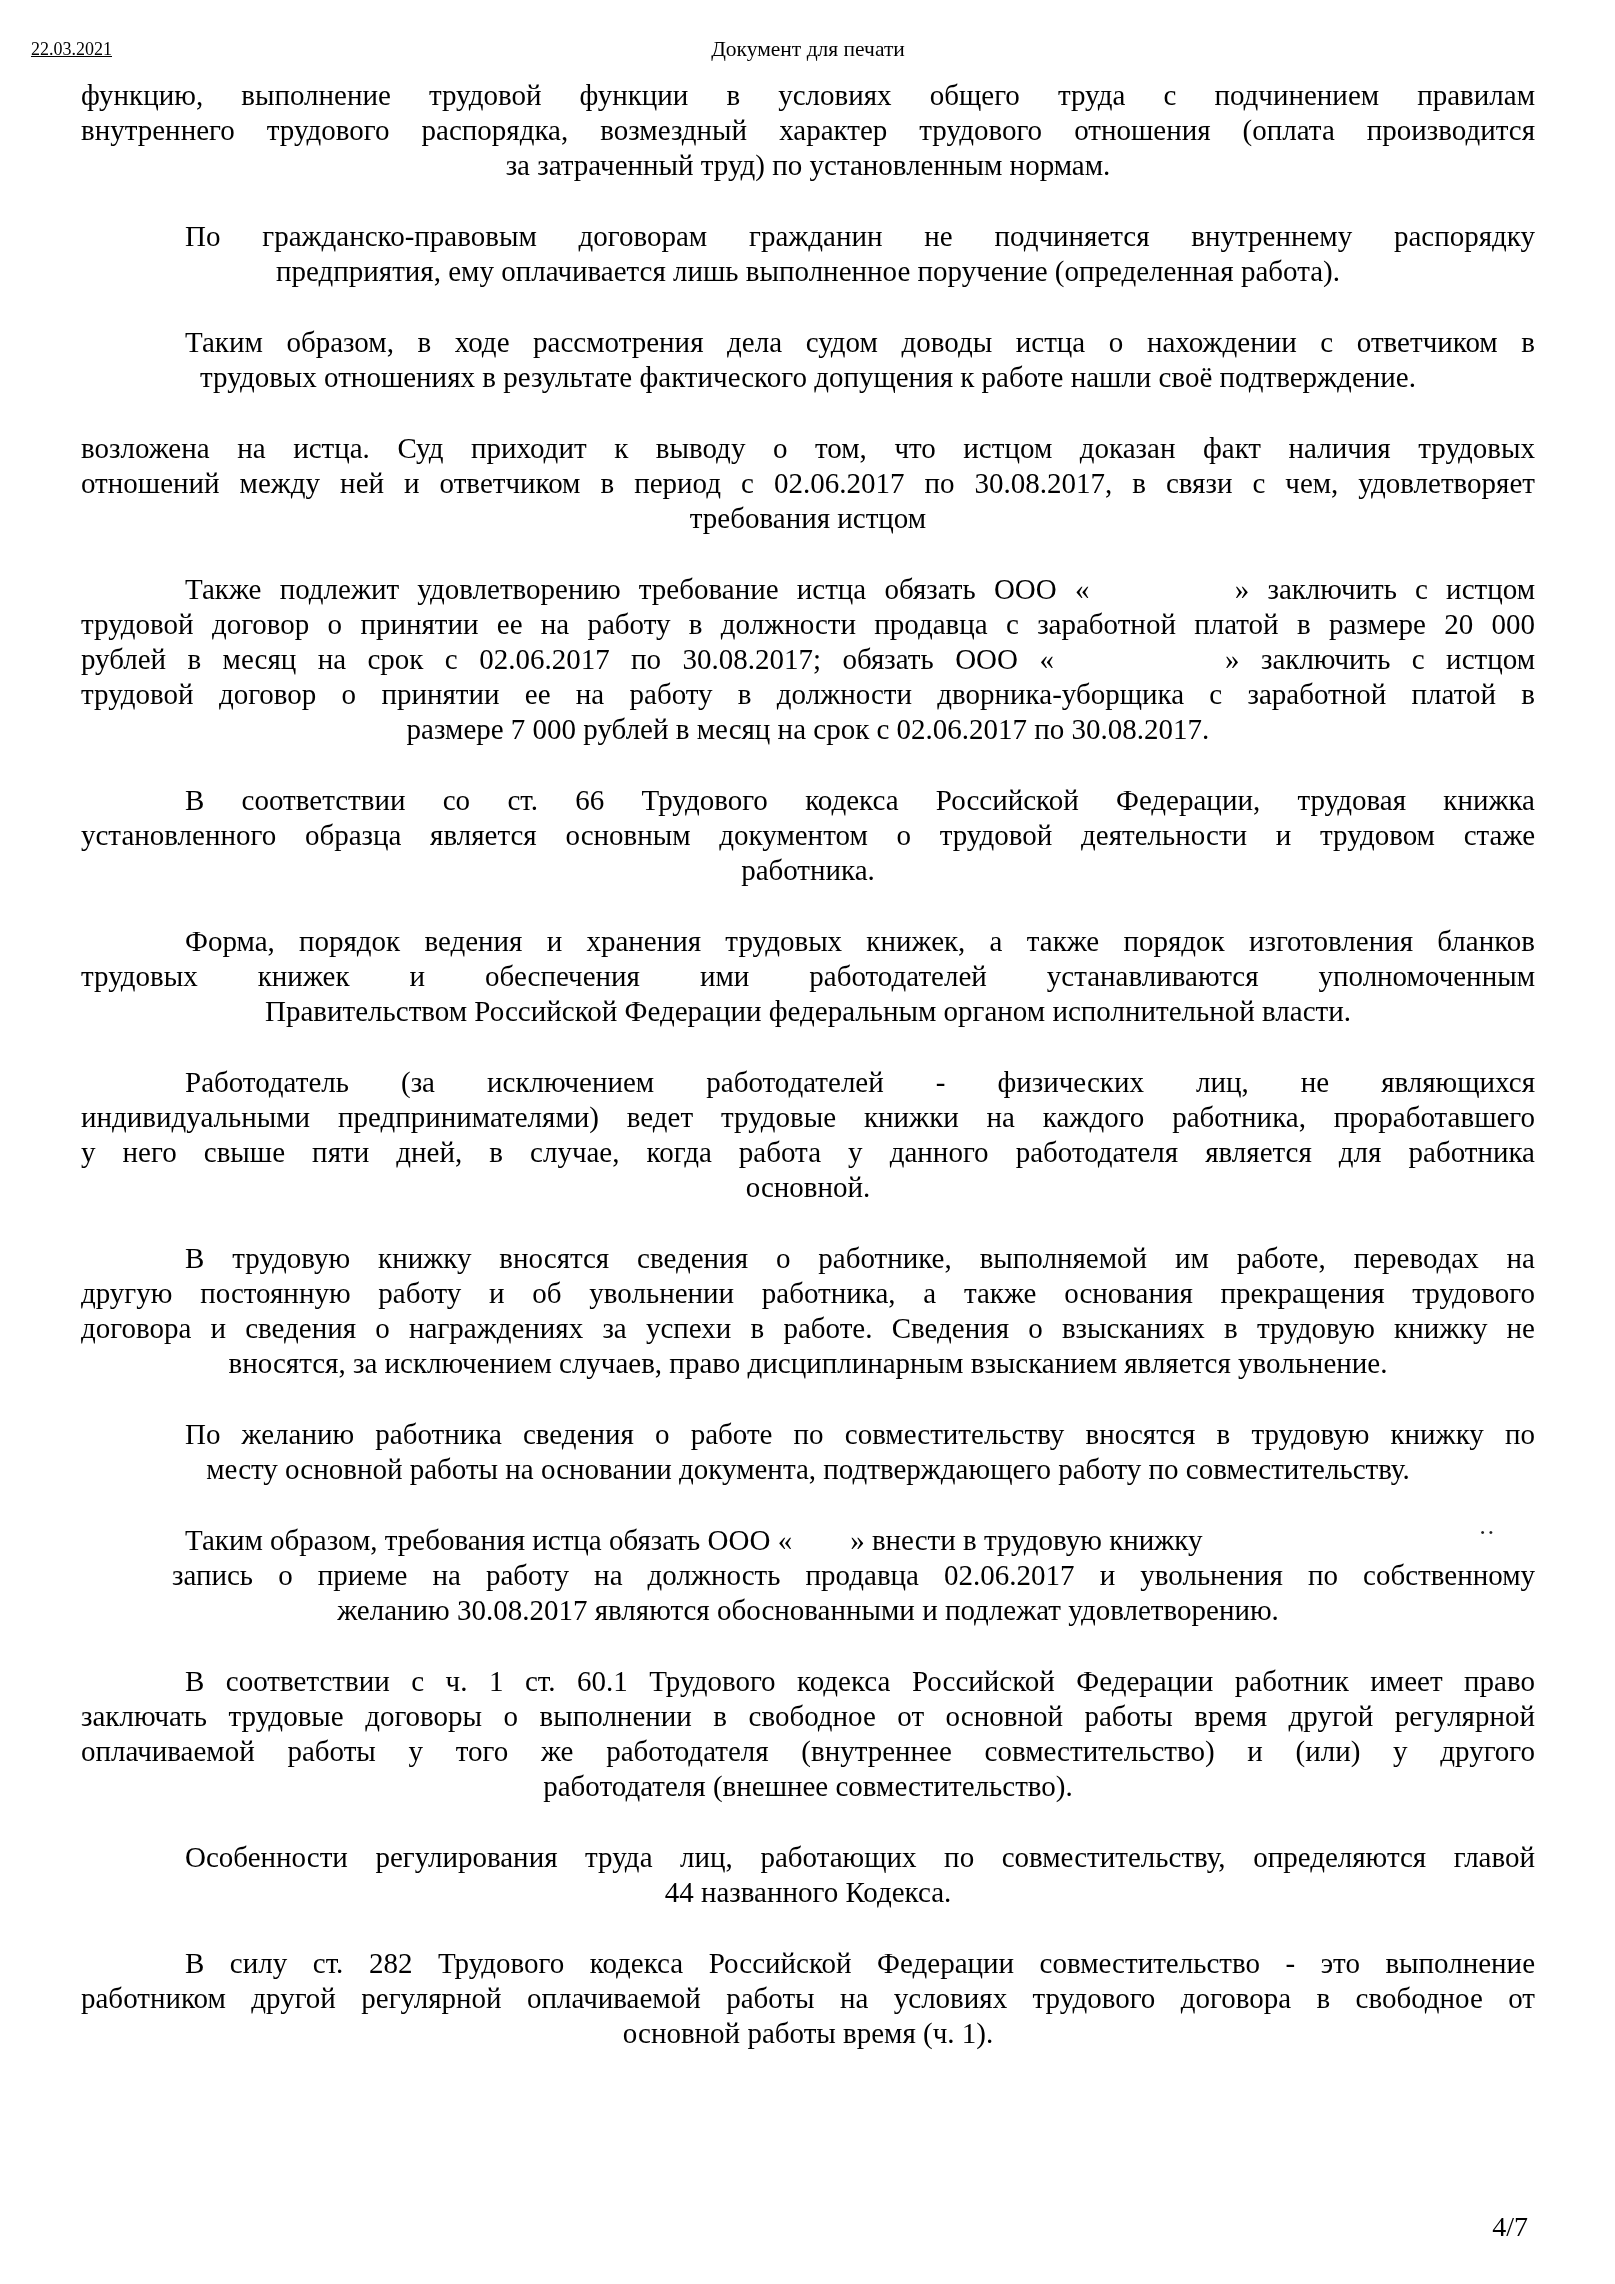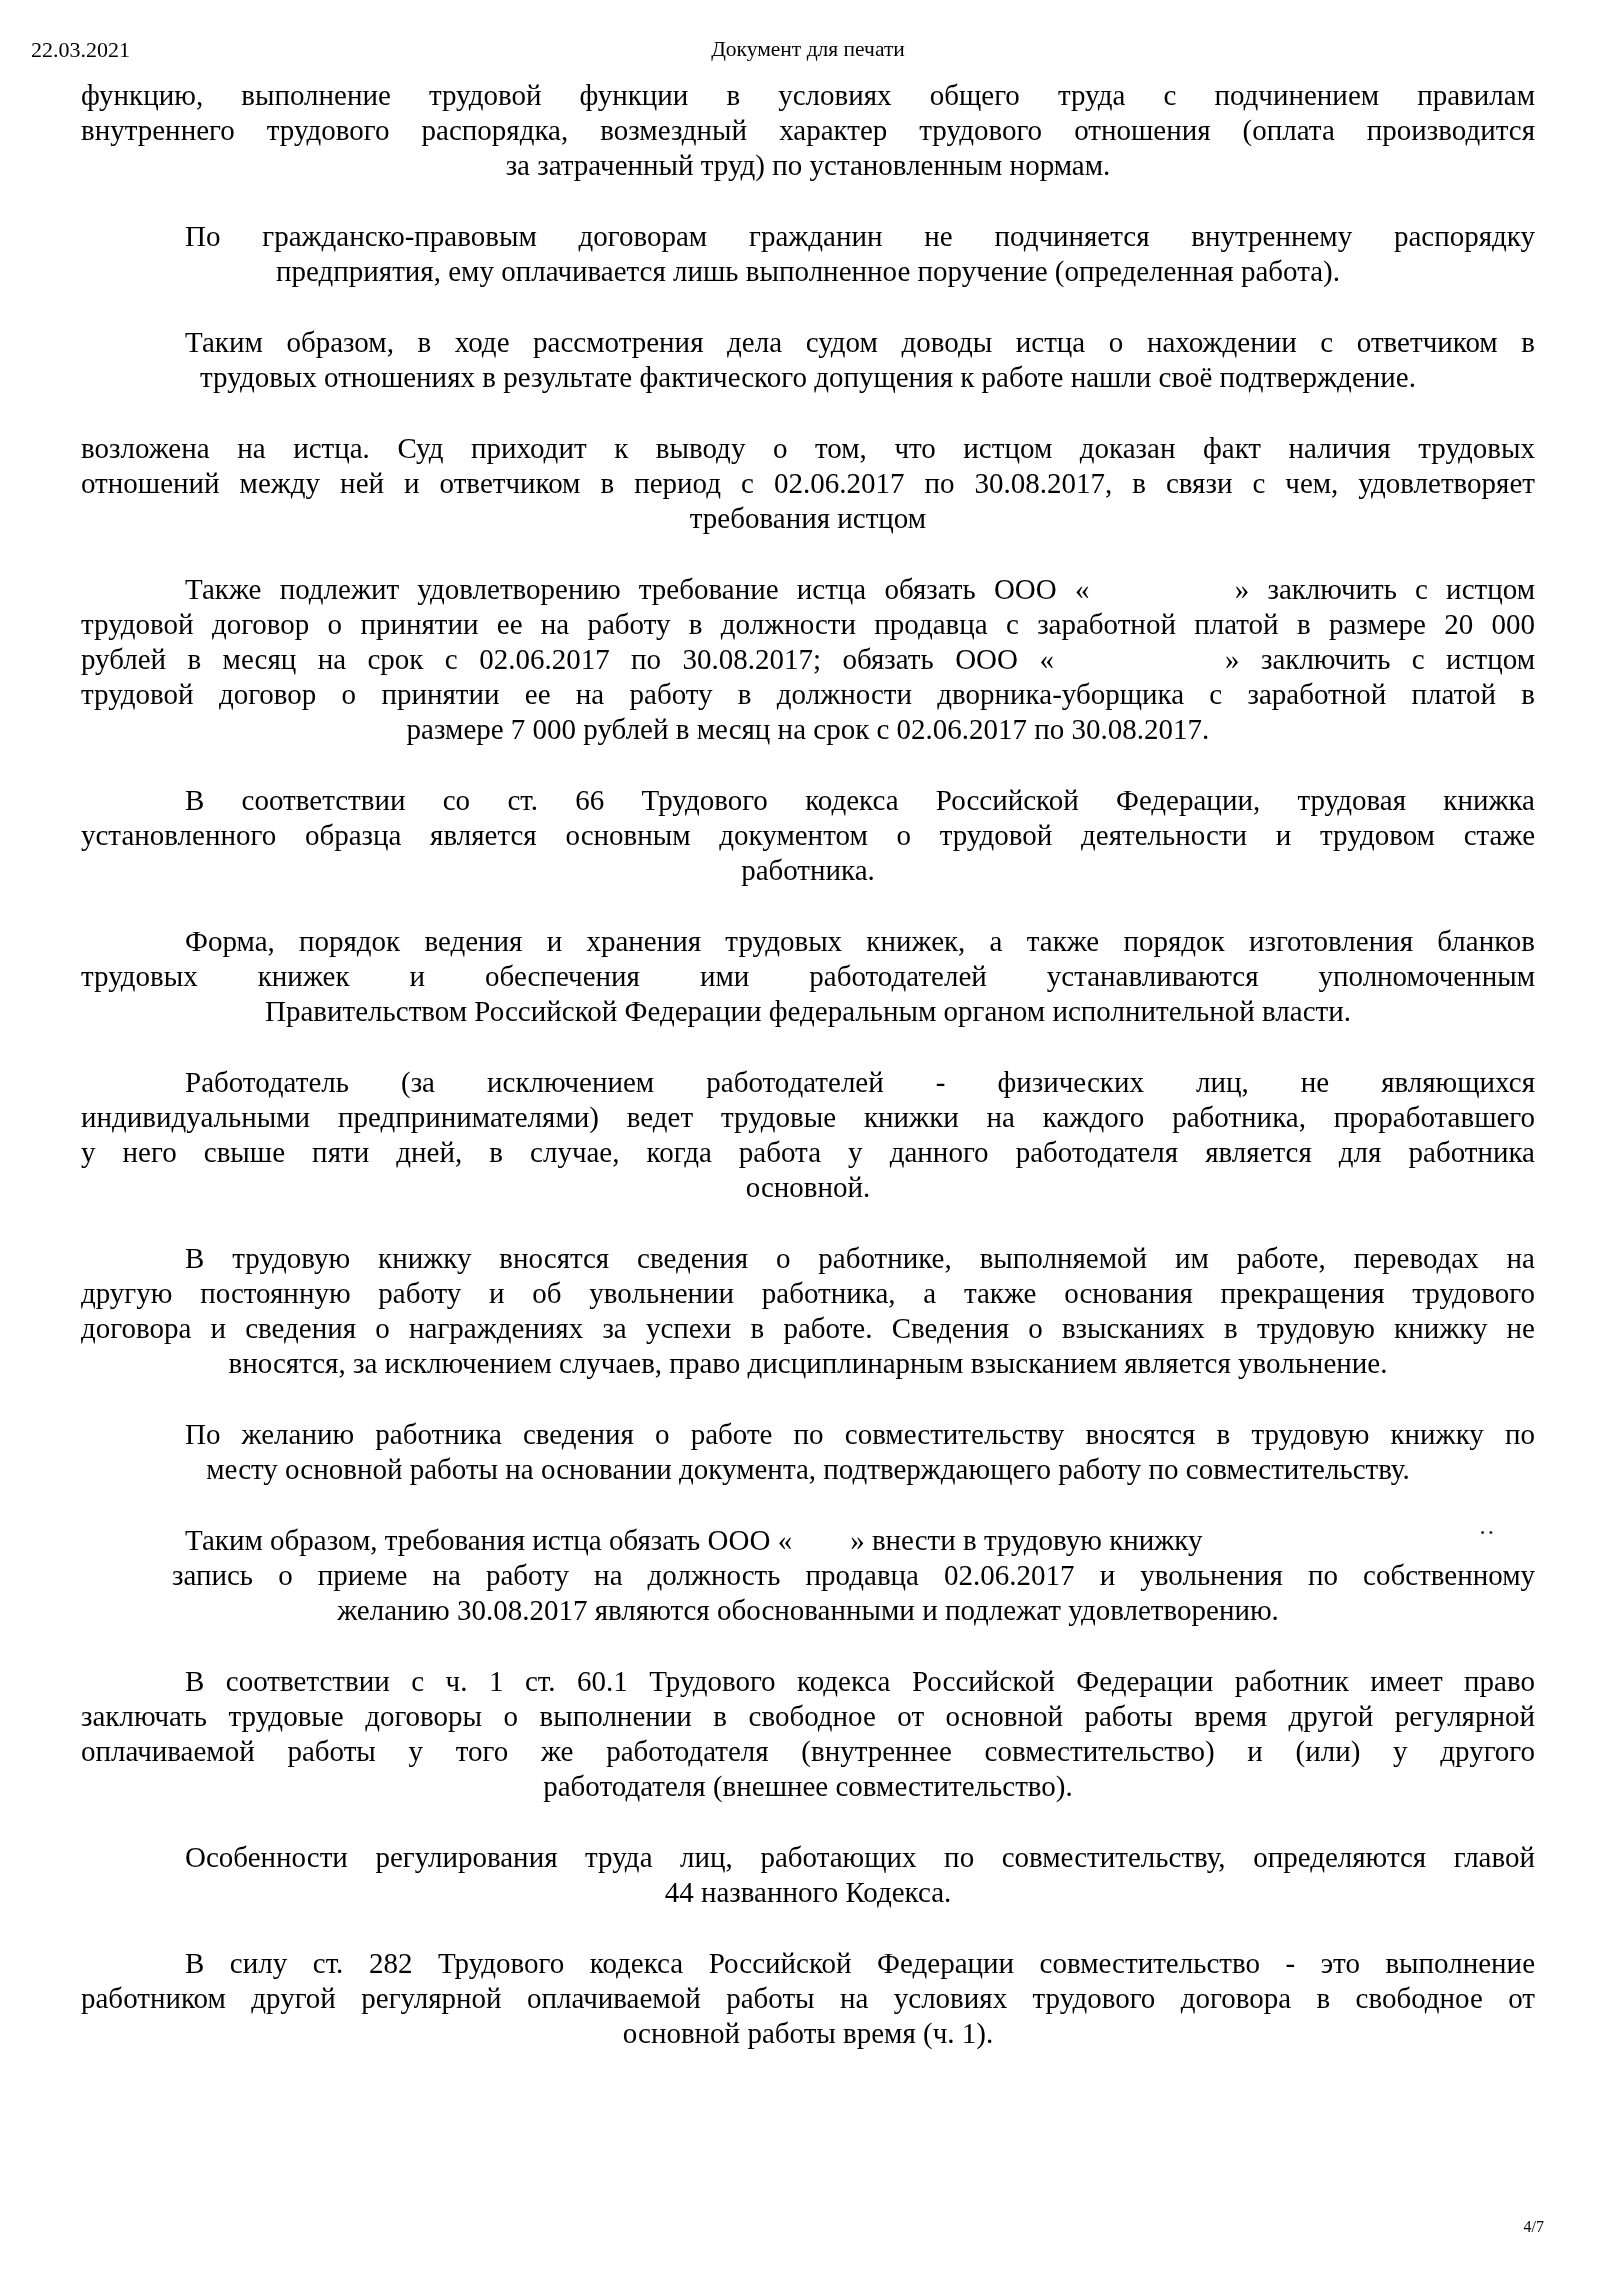--- a/index.html
+++ b/index.html
@@ -9,22 +9,23 @@
     height: 2284px;
     background: #ffffff;
     margin: 0 auto;
     overflow: hidden;
     font-family: "Liberation Serif", "DejaVu Serif", serif;
     color: #000;
   }
   .hdr-date {
     position: absolute;
     left: 31px; top: 37px;
-    font-size: 22px; line-height: 25px;
+    font-size: 18px; line-height: 25px;
     white-space: nowrap;
+    text-decoration: underline;
   }
   .hdr-title {
     position: absolute;
     left: 0; right: 0; top: 37px;
     text-align: center;
     font-size: 21.5px; line-height: 25px;
     white-space: nowrap;
   }
   .doc-body {
     position: absolute;
@@ -44,22 +45,22 @@
   .extra-ind { padding-left: 91px; }
   .stray-dots {
     position: absolute;
     top: -10.4px; right: 39px;
     font-size: 25px; line-height: 25px;
     letter-spacing: 2px;
     color: #222;
   }
   .footer-page {
     position: absolute;
-    top: 2214px; right: 72px;
-    font-size: 16px; line-height: 25px;
+    top: 2214px; right: 88px;
+    font-size: 28px; line-height: 25px;
   }
 </style>
 </head>
 <body>
 
 <div class="page">
   <div class="hdr-date">22.03.2021</div>
   <div class="hdr-title">Документ для печати</div>
 
   <div class="doc-body" id="doc-body">

